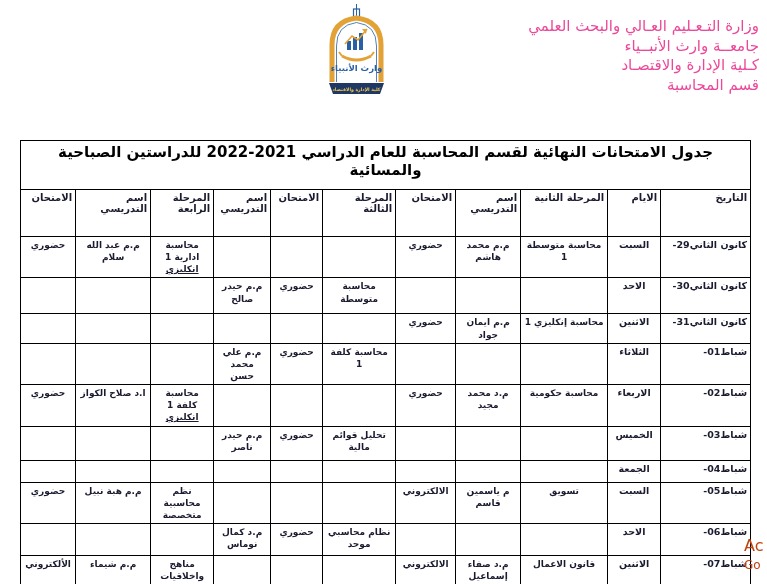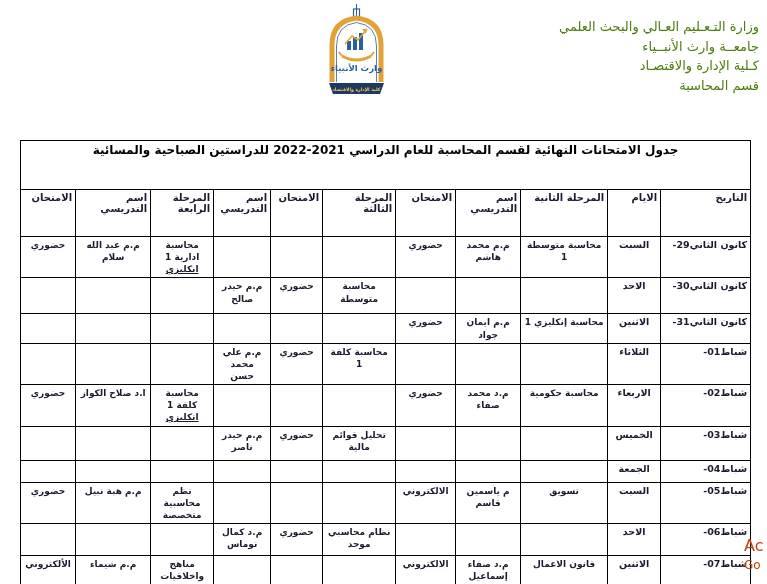--- a/index.html
+++ b/index.html
@@ -3,35 +3,35 @@
 <meta charset="utf-8">
 <style>
   html,body{margin:0;padding:0;background:#e8e8e8;}
   .page{
     position:relative;width:767px;height:584px;background:#ffffff;
     overflow:hidden;font-family:"DejaVu Sans",sans-serif;
   }
   
   .letterhead-text{
     position:absolute;top:17px;right:8px;text-align:right;direction:rtl;
-    color:#4d7c0f;font-size:13px;line-height:19.5px;font-weight:normal;
+    color:#ec4899;font-size:15px;line-height:19.5px;font-weight:normal;
   }
   .logo{position:absolute;left:321px;top:3px;width:71px;height:99px;}
   
   table.schedule{
     position:absolute;left:20px;top:140px;width:730px;
     border-collapse:collapse;table-layout:fixed;direction:rtl;
     color:#1b1b30;
   }
   table.schedule th,table.schedule td{
     border:1px solid #000;vertical-align:top;padding:2px 3px;
     font-weight:bold;overflow:hidden;
   }
   .title-cell{
-    text-align:center;font-size:12px;color:#000;height:44px;padding-top:4px;
+    text-align:center;font-size:15px;color:#000;height:44px;padding-top:4px;
   }
   .header-row th{font-size:10px;text-align:right;height:42px;padding-top:3px;}
   tbody td{font-size:9px;text-align:center;line-height:1.35;}
   td.c-date{direction:ltr;text-align:right;padding-right:7px;font-size:9.5px;}
   td.c-day{font-size:9.5px;margin-top:34px;}
   .u{text-decoration:underline;}
   
   .watermark{position:absolute;left:744px;top:536px;color:#c2410c;text-align:left;}
   .watermark .wm1{font-size:16px;line-height:20px;}
   .watermark .wm2{font-size:12px;line-height:14px;margin-top:2px;}
@@ -156,21 +156,21 @@
           <td>حضوري</td>
           <td>م.م علي محمد حسن</td>
           <td><span></span></td>
           <td></td>
           <td></td>
         </tr>
         <tr style="height: 37px;">
           <td class="c-date">-02شباط</td>
           <td class="c-day">الاربعاء</td>
           <td>محاسبة حكومية</td>
-          <td>م.د محمد صفاء</td>
+          <td>م.د محمد مجيد</td>
           <td>حضوري</td>
           <td></td>
           <td></td>
           <td></td>
           <td><span>محاسبة كلفة 1</span> <span class="u">انكليزي</span></td>
           <td>ا.د صلاح الكواز</td>
           <td>حضوري</td>
         </tr>
         <tr style="height: 34px;">
           <td class="c-date">-03شباط</td>

